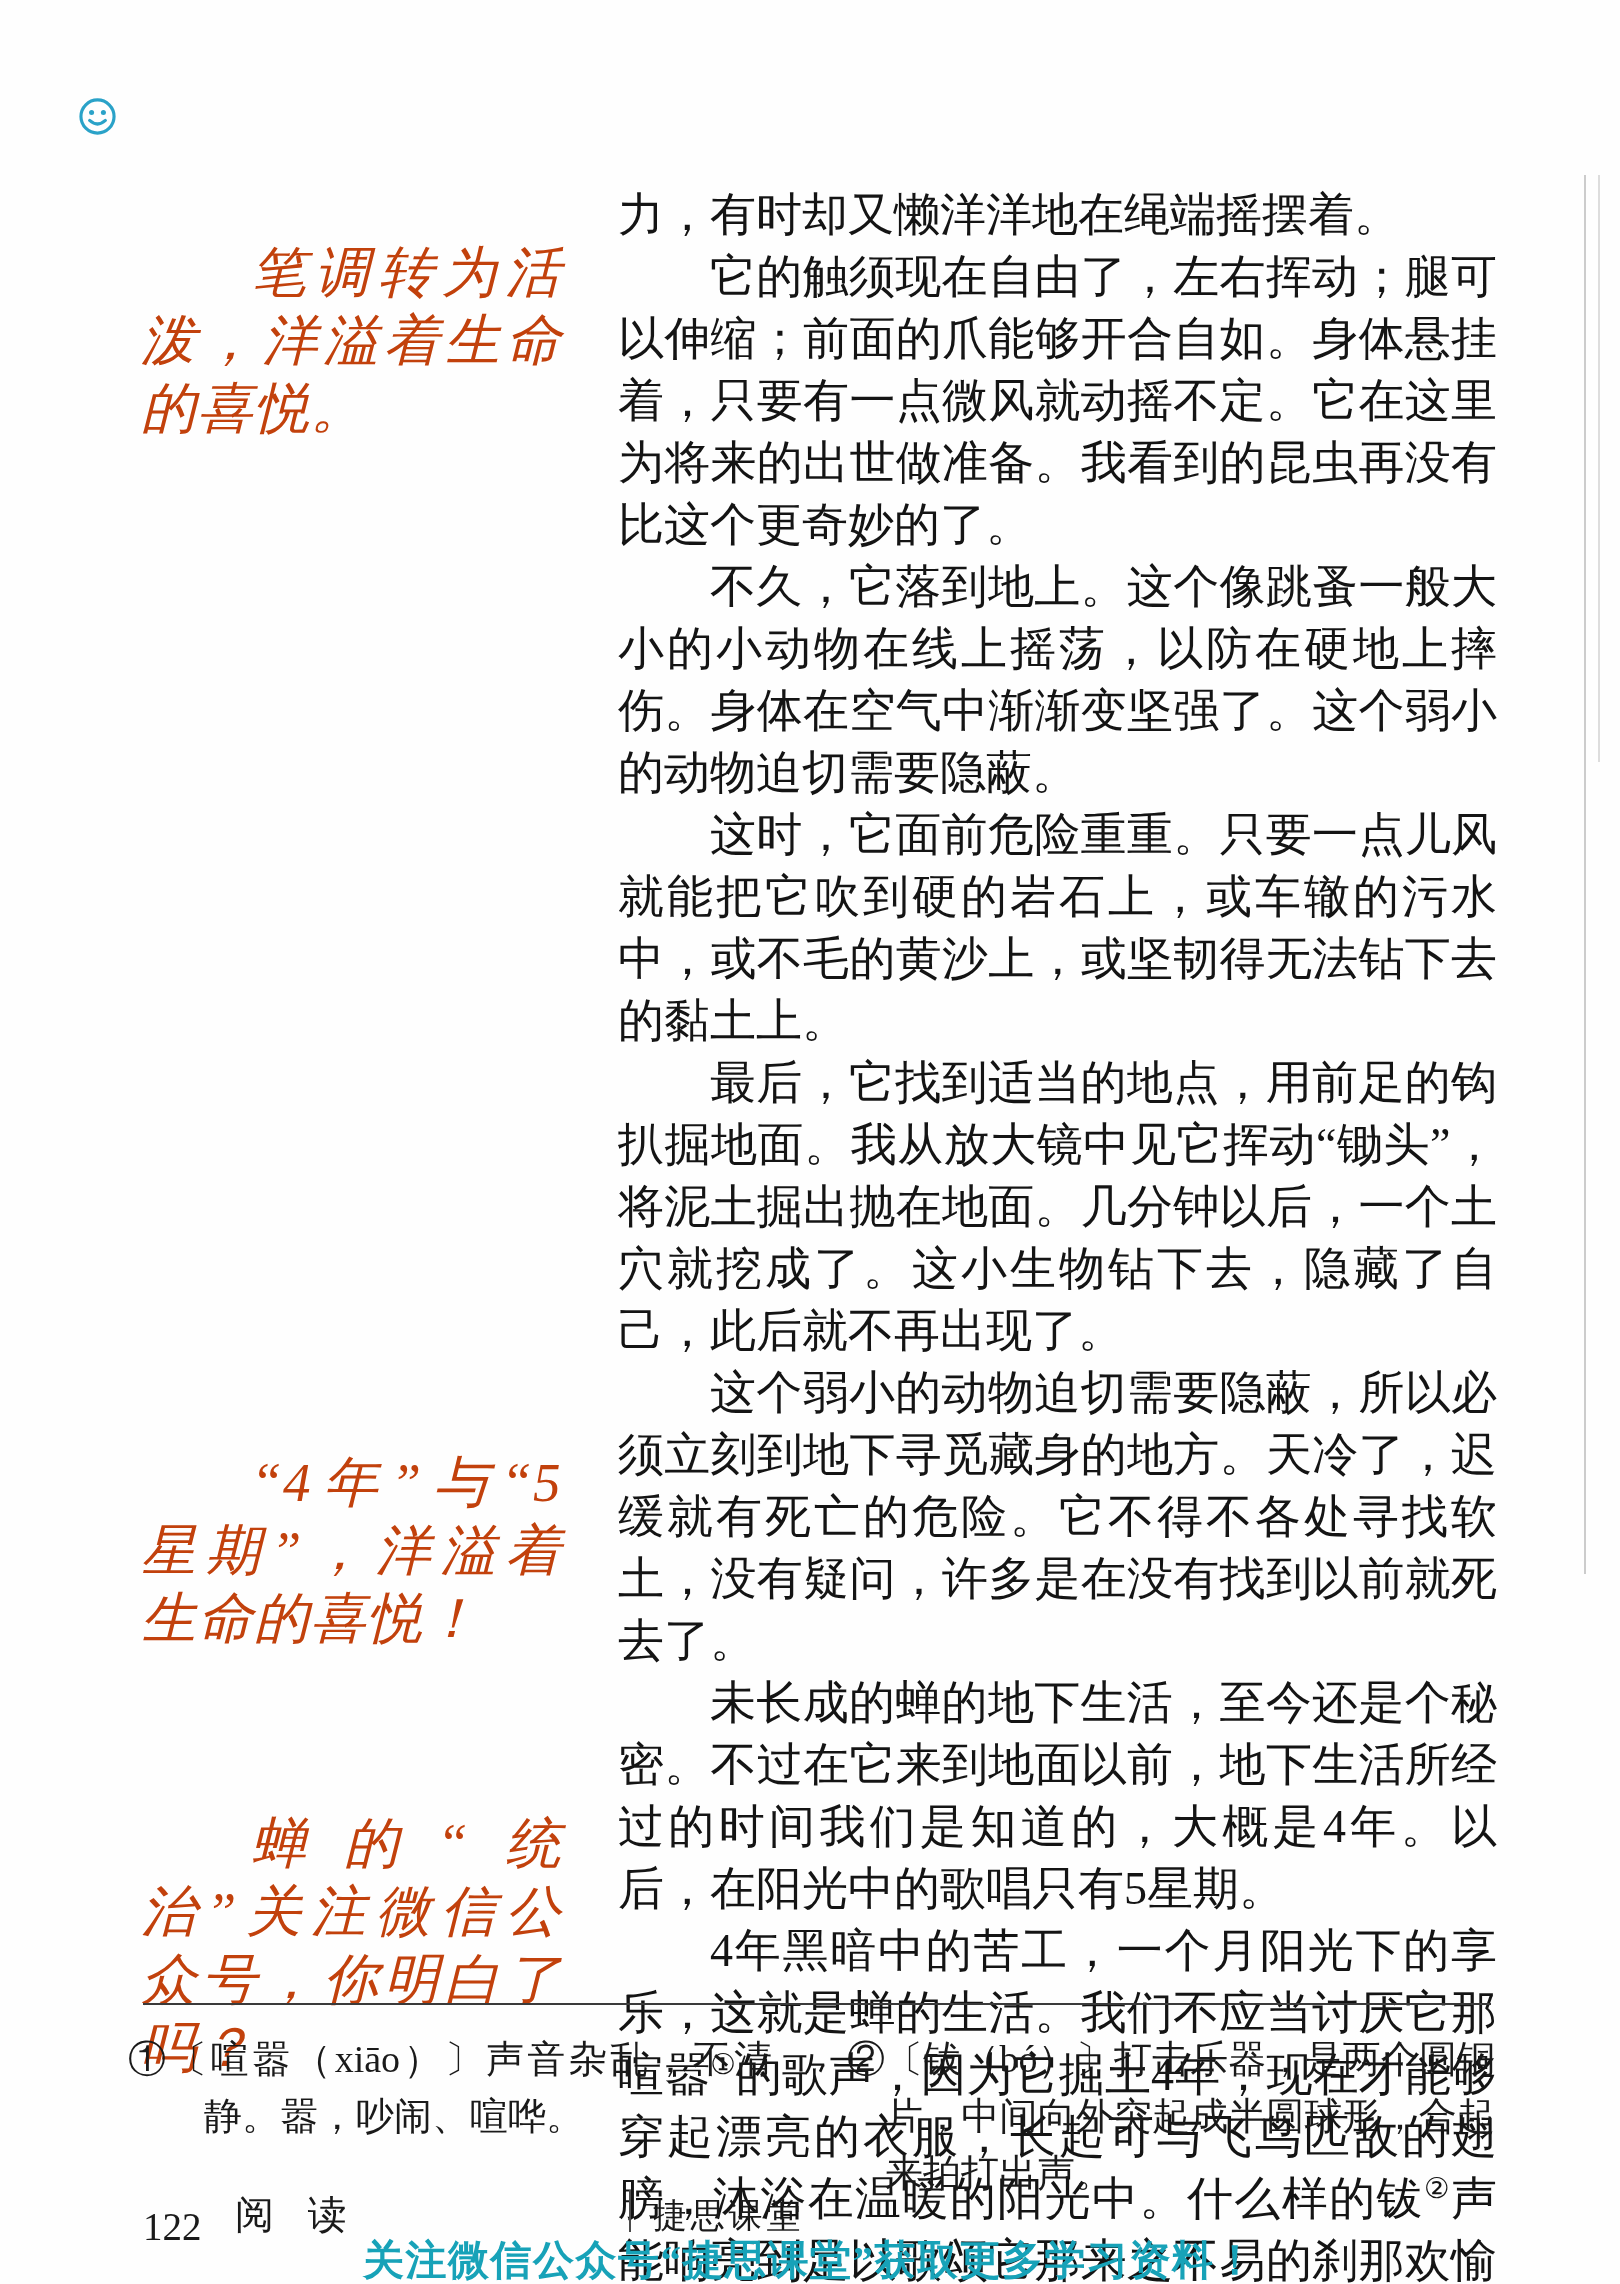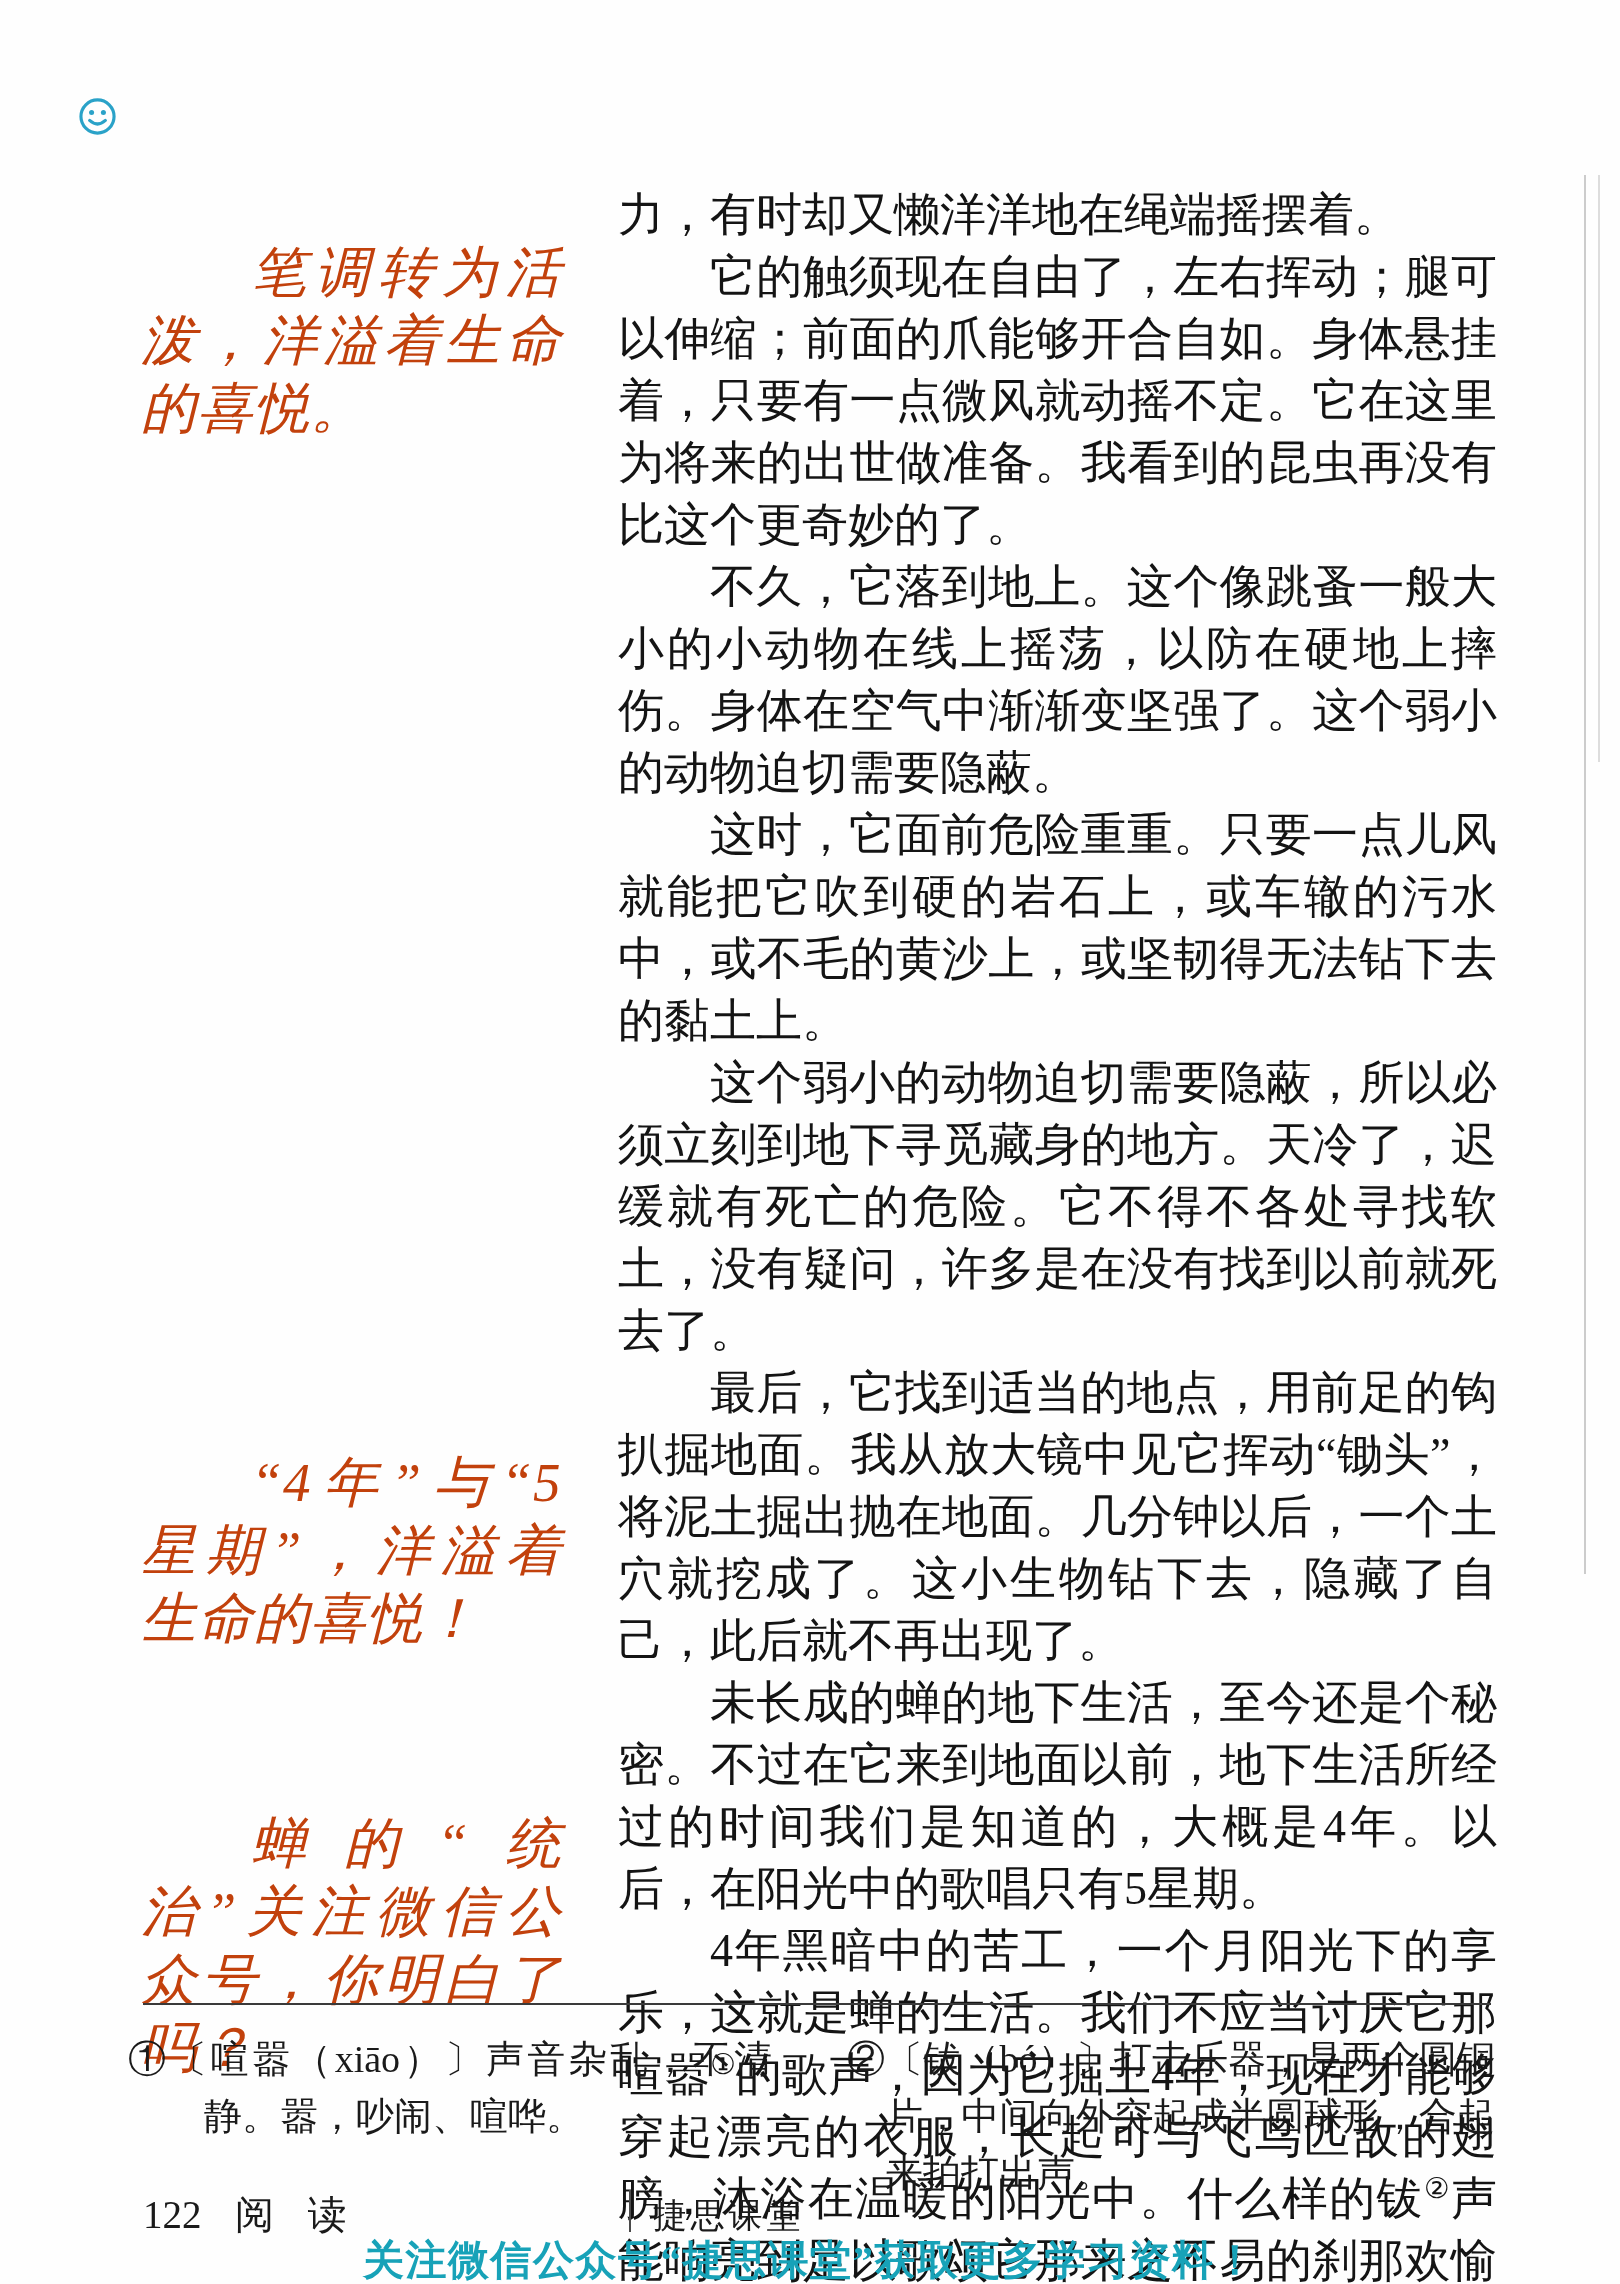--- a/index.html
+++ b/index.html
@@ -94,21 +94,21 @@
   
   .footer {
     position: absolute;
     left: 143px;
     top: 2188px;
     width: 1354px;
     height: 53px;
     font-size: 39px;
     color: #1a1a1a;
   }
-  .footer .page-number { position: absolute; left: 0; top: 4px; text-align: center; }
+  .footer .page-number { position: absolute; left: 0; top: 16px; text-align: center; }
   .footer .section { position: absolute; left: 92px; top: 0; letter-spacing: 12px; }
   .footer .footer-divider {
     position: absolute;
     left: 486px;
     top: 1.5px;
     width: 2.3px;
     height: 42px;
     background: #4a4a4a;
   }
   .footer .unit { position: absolute; left: 510px; top: 4.5px; font-size: 34px; letter-spacing: 3.8px; }
@@ -147,22 +147,22 @@
 
   <div class="annotation ann-1">笔调转为活泼，洋溢着生命的喜悦。</div>
   <div class="annotation ann-2">“4年”与“5星期”，洋溢着生命的喜悦！</div>
   <div class="annotation ann-3">蝉的“统治”关注微信公众号，你明白了吗？</div>
 
   <div class="main-text">
       <p class="no-indent">力，有时却又懒洋洋地在绳端摇摆着。</p>
       <p>它的触须现在自由了，左右挥动；腿可以伸缩；前面的爪能够开合自如。身体悬挂着，只要有一点微风就动摇不定。它在这里为将来的出世做准备。我看到的昆虫再没有比这个更奇妙的了。</p>
       <p>不久，它落到地上。这个像跳蚤一般大小的小动物在线上摇荡，以防在硬地上摔伤。身体在空气中渐渐变坚强了。这个弱小的动物迫切需要隐蔽。</p>
       <p>这时，它面前危险重重。只要一点儿风就能把它吹到硬的岩石上，或车辙的污水中，或不毛的黄沙上，或坚韧得无法钻下去的黏土上。</p>
+      <p>最后，它找到适当的地点，用前足的钩扒掘地面。我从放大镜中见它挥动“锄头”，将泥土掘出抛在地面。几分钟以后，一个土穴就挖成了。这小生物钻下去，隐藏了自己，此后就不再出现了。</p>
       <p>这个弱小的动物迫切需要隐蔽，所以必须立刻到地下寻觅藏身的地方。天冷了，迟缓就有死亡的危险。它不得不各处寻找软土，没有疑问，许多是在没有找到以前就死去了。</p>
-      <p>最后，它找到适当的地点，用前足的钩扒掘地面。我从放大镜中见它挥动“锄头”，将泥土掘出抛在地面。几分钟以后，一个土穴就挖成了。这小生物钻下去，隐藏了自己，此后就不再出现了。</p>
       <p>未长成的蝉的地下生活，至今还是个秘密。不过在它来到地面以前，地下生活所经过的时间我们是知道的，大概是4年。以后，在阳光中的歌唱只有5星期。</p>
       <p>4年黑暗中的苦工，一个月阳光下的享乐，这就是蝉的生活。我们不应当讨厌它那喧嚣<sup>①</sup>的歌声，因为它掘土4年，现在才能够穿起漂亮的衣服，长起可与飞鸟匹敌的翅膀，沐浴在温暖的阳光中。什么样的钹<sup>②</sup>声能响亮到足以歌颂它那来之不易的刹那欢愉呢？</p>
     </div>
 
   <div class="footnote-divider"></div>
   <div class="footnote footnote-1">①〔喧嚣（xiāo）〕声音杂乱，不清静。嚣，吵闹、喧哗。</div>
   <div class="footnote footnote-2">②〔钹（bó）〕打击乐器，是两个圆铜片，中间向外突起成半圆球形，合起来拍打出声。</div>
 
   <div class="footer">
     <span class="page-number">122</span>

